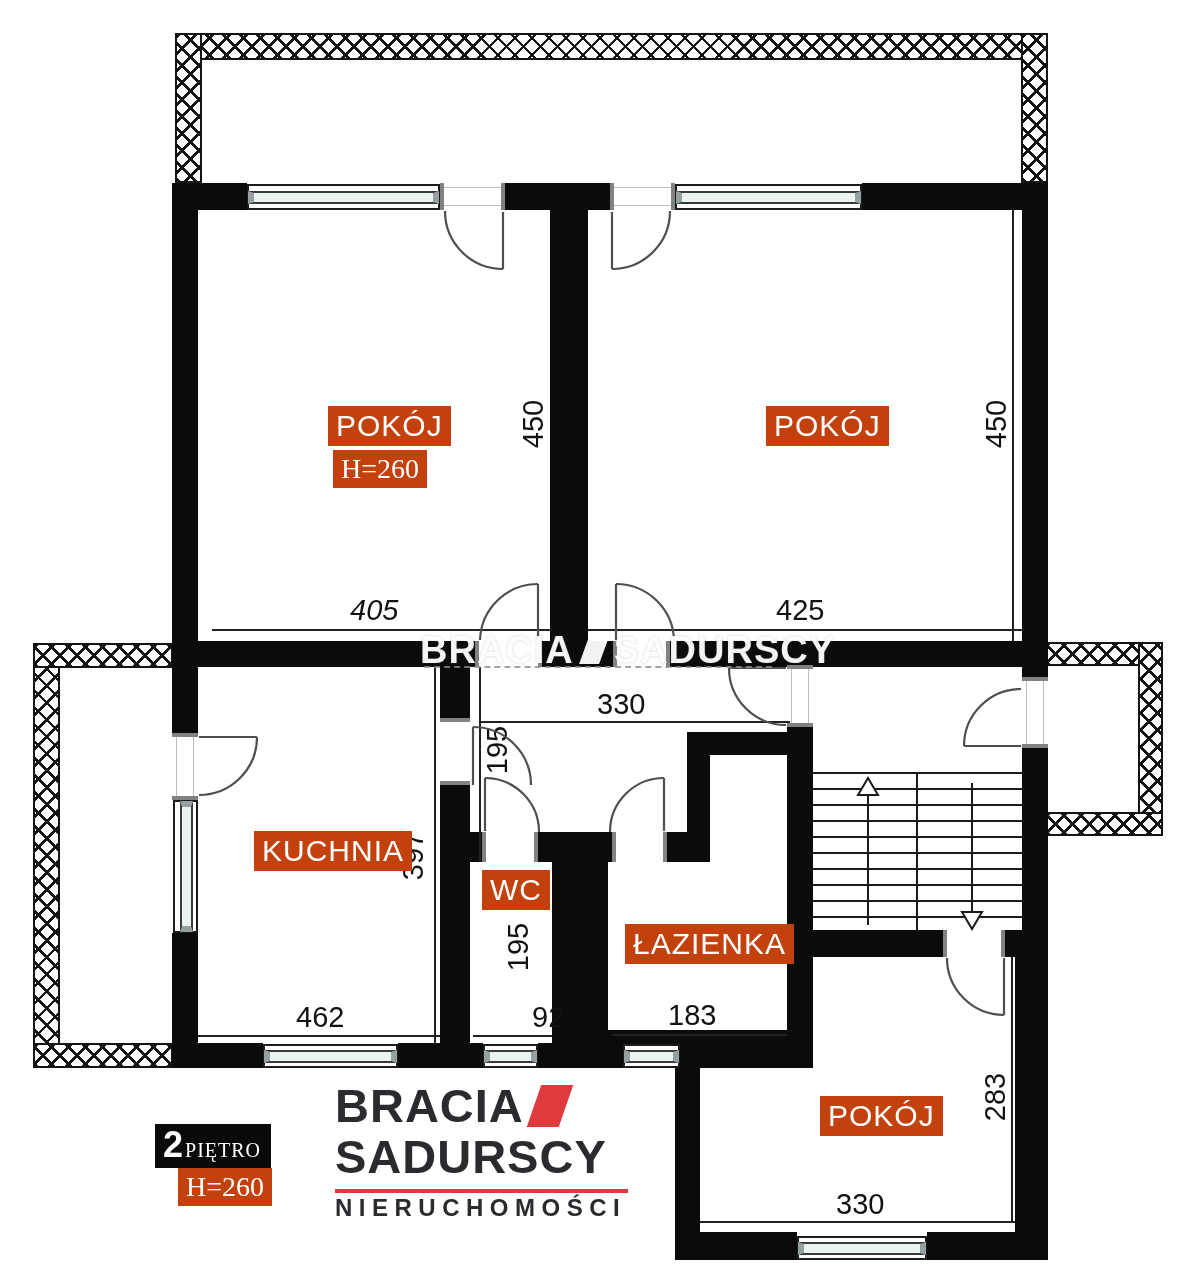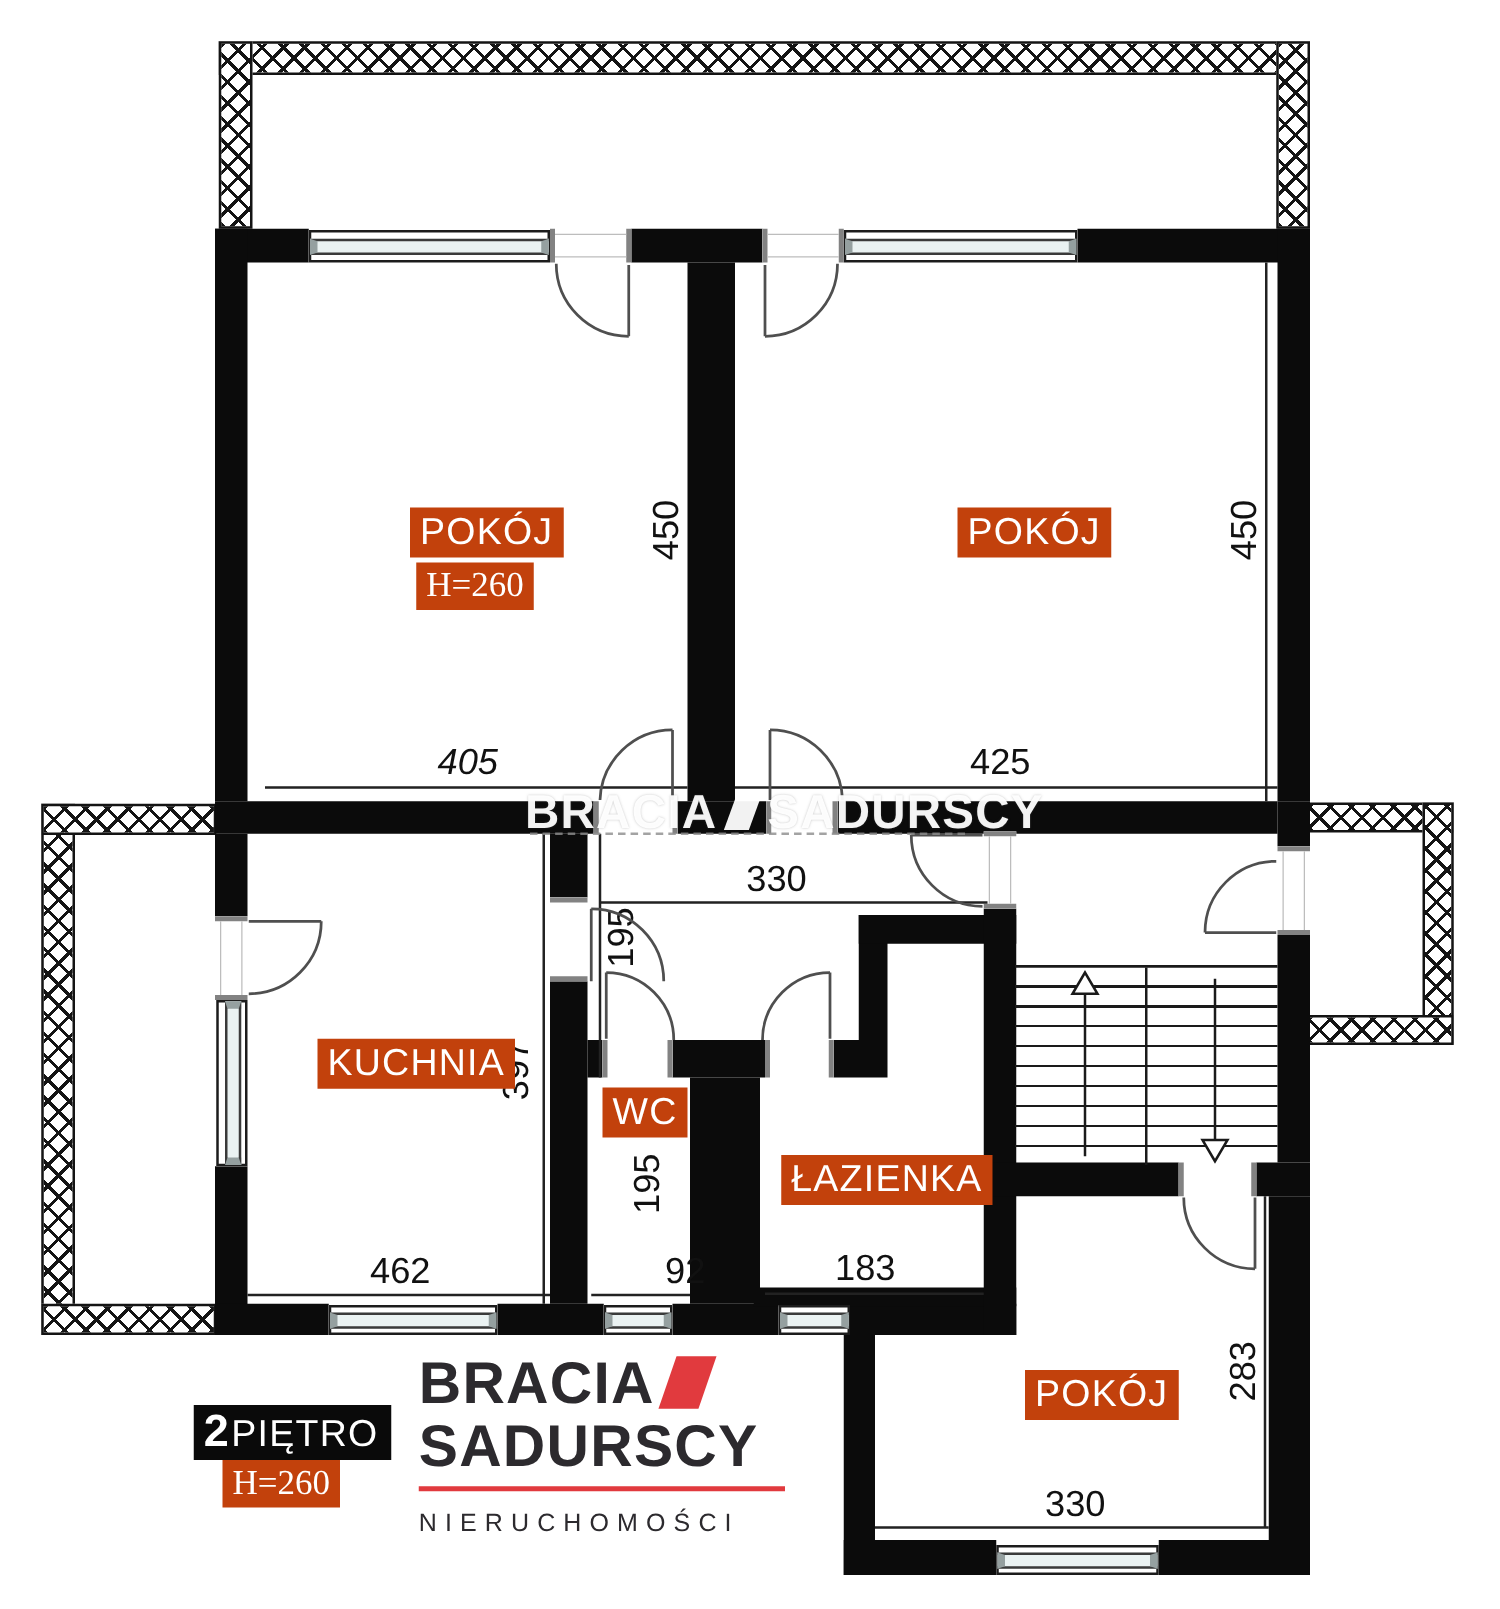--- a/index.html
+++ b/index.html
@@ -42,28 +42,28 @@
   .wm{position:absolute;left:420px;top:629px;z-index:7;display:flex;align-items:center;gap:10px;
     color:rgba(255,255,255,0.95);font-size:38px;font-weight:bold;letter-spacing:1px;
     text-shadow:0 0 2px rgba(90,90,90,0.35);}
   .wm-mark{display:inline-block;width:20px;height:27px;background:rgba(255,255,255,0.95);
     transform:skewX(-20deg);}
   .wm-line{position:absolute;left:424px;top:666px;width:348px;z-index:7;
     border-top:2.5px dashed rgba(140,140,140,0.8);}
   .badge{position:absolute;background:#0a0a0a;color:#fff;display:flex;align-items:baseline;
     padding:3px 10px 5px 8px;line-height:1;}
   .badge .num{font-size:36px;font-weight:bold;margin-right:2px;}
-  .badge .word{font-size:30px;letter-spacing:1px;}
+  .badge .word{font-size:20px;letter-spacing:1px;font-family:Liberation Serif, serif;}
   .logo{position:absolute;left:335px;top:1082px;color:#2c2a2e;}
   .logo .r1{display:flex;align-items:center;}
   .logo .t1{font-size:47px;font-weight:800;letter-spacing:1px;line-height:1;}
   .logo .mark{width:32px;height:42px;margin-left:10px;transform:skewX(-19deg);}
   .logo .t2{font-size:47px;font-weight:800;letter-spacing:1px;line-height:1;margin-top:4px;}
   .logo .redline{height:4px;width:293px;margin-top:9px;}
-  .logo .t3{font-size:20px;letter-spacing:6.5px;margin-top:15px;font-weight:400;}
+  .logo .t3{font-size:24px;letter-spacing:6.5px;margin-top:1px;font-weight:700;}
   .z2{z-index:2}.z3{z-index:3}.z4{z-index:4}.z5{z-index:5}
 </style>
 </head>
 <body>
 
 <div id="plan">
 
   <div class="hatch" style="left:175px;top:33px;width:873px;height:27px;"></div>
   <div class="hatch" style="left:175px;top:33px;width:27px;height:150px;"></div>
   <div class="hatch" style="left:1021px;top:33px;width:27px;height:150px;"></div>

